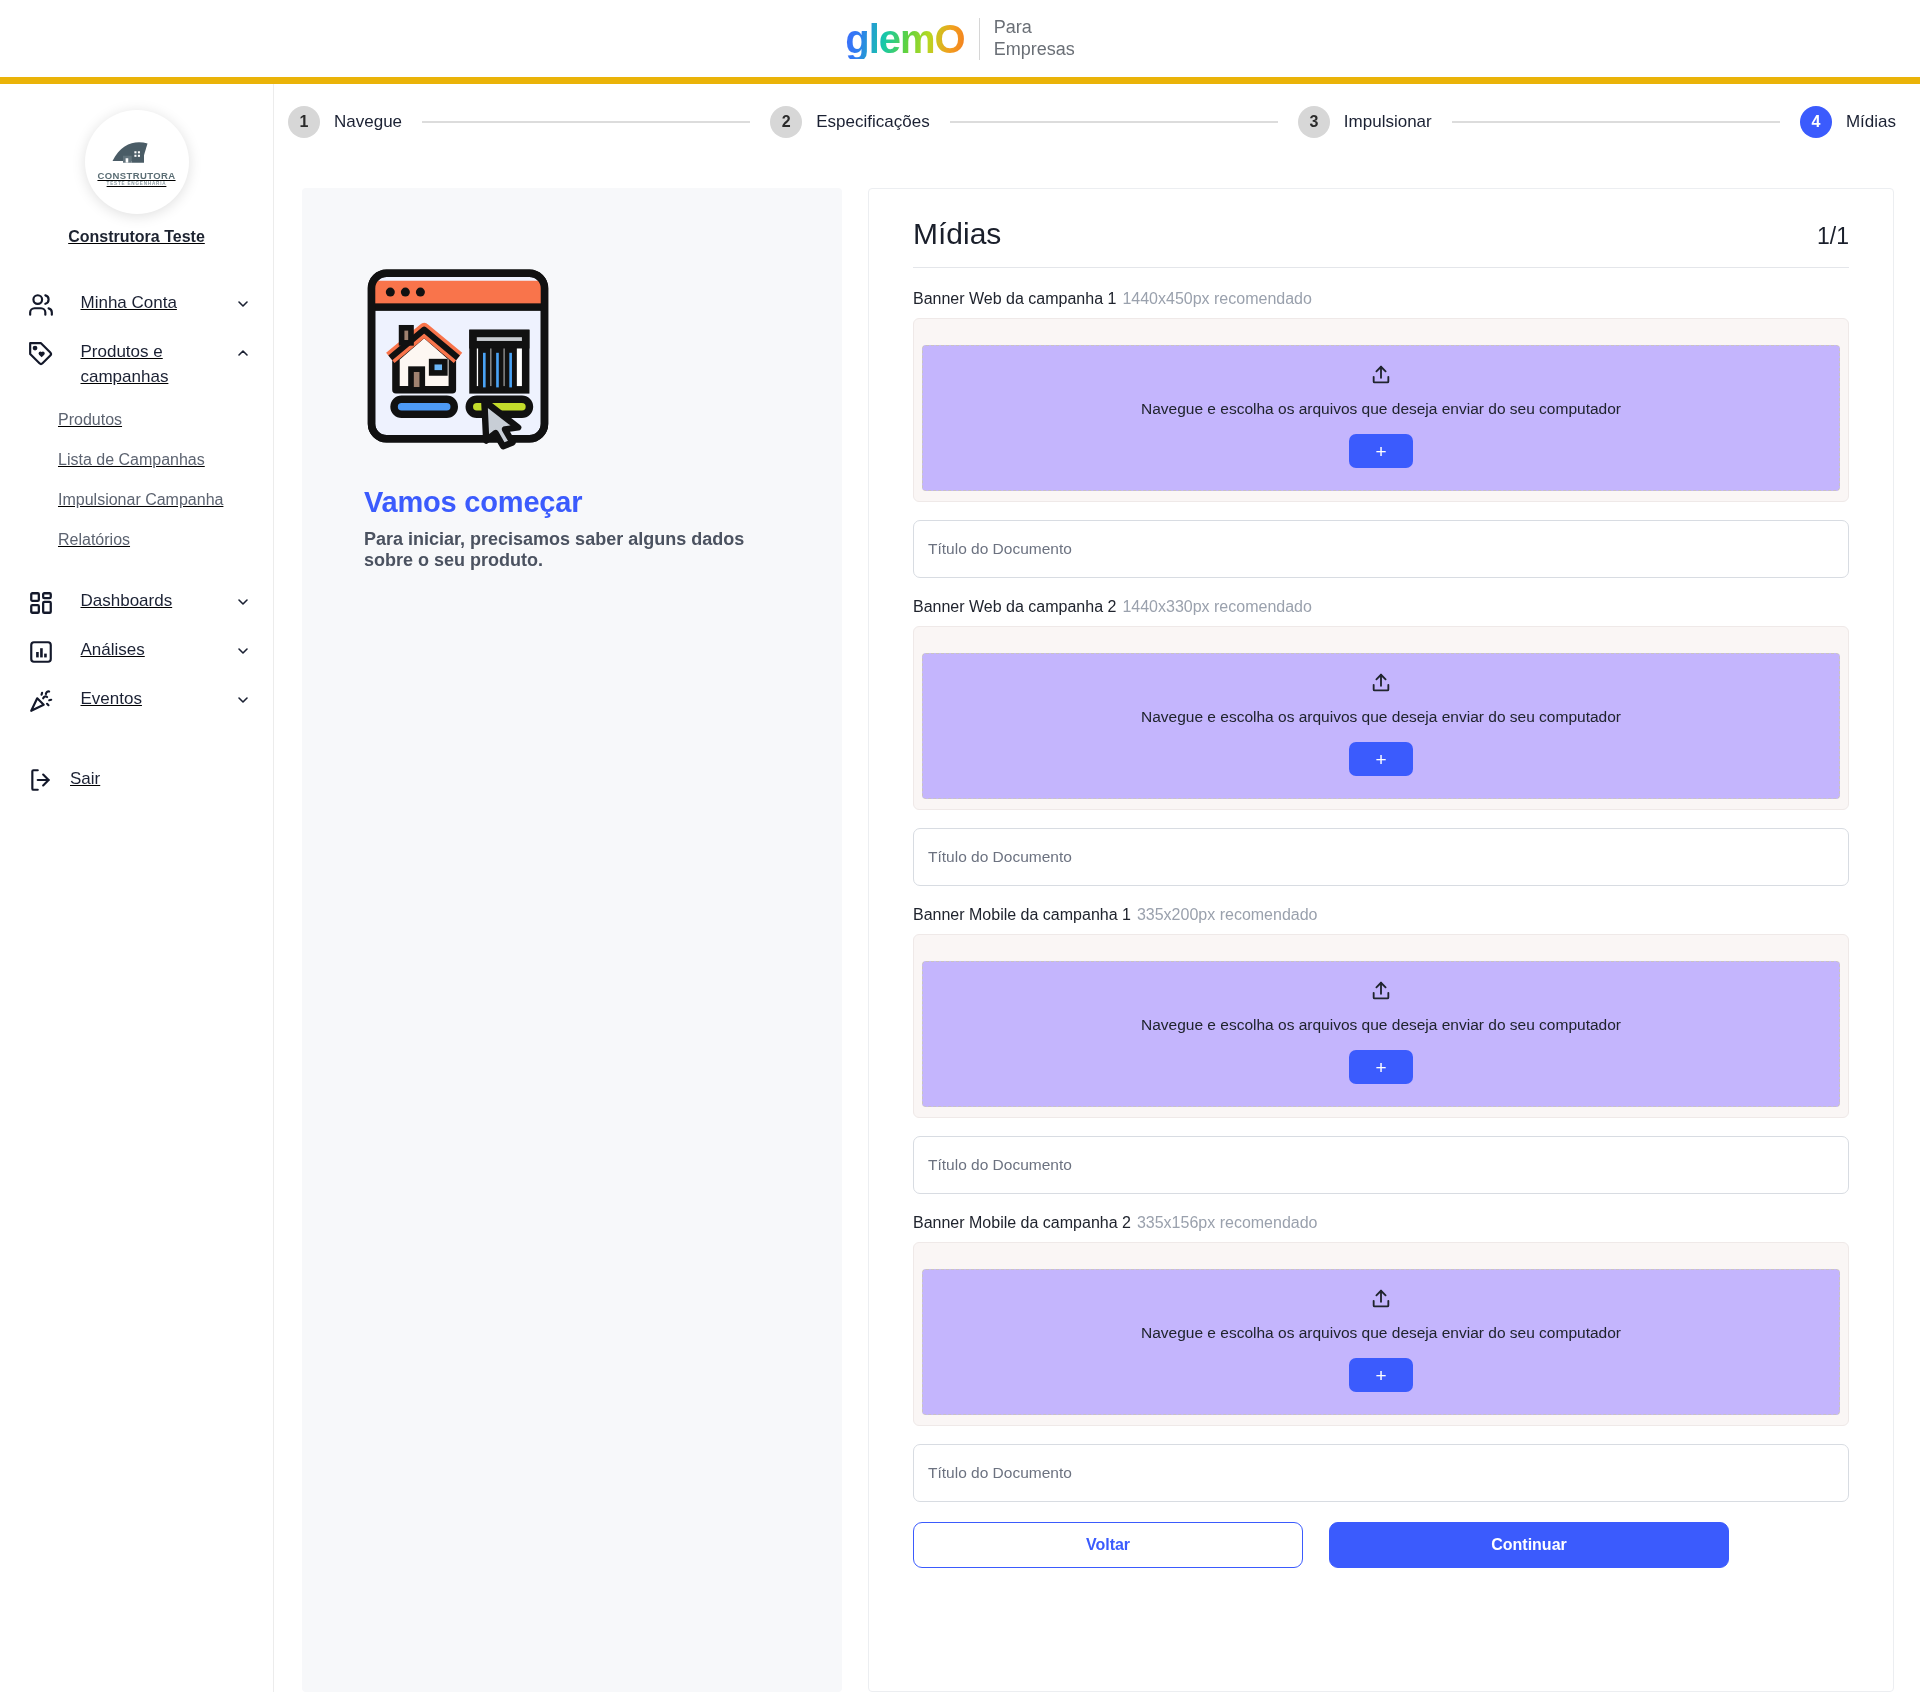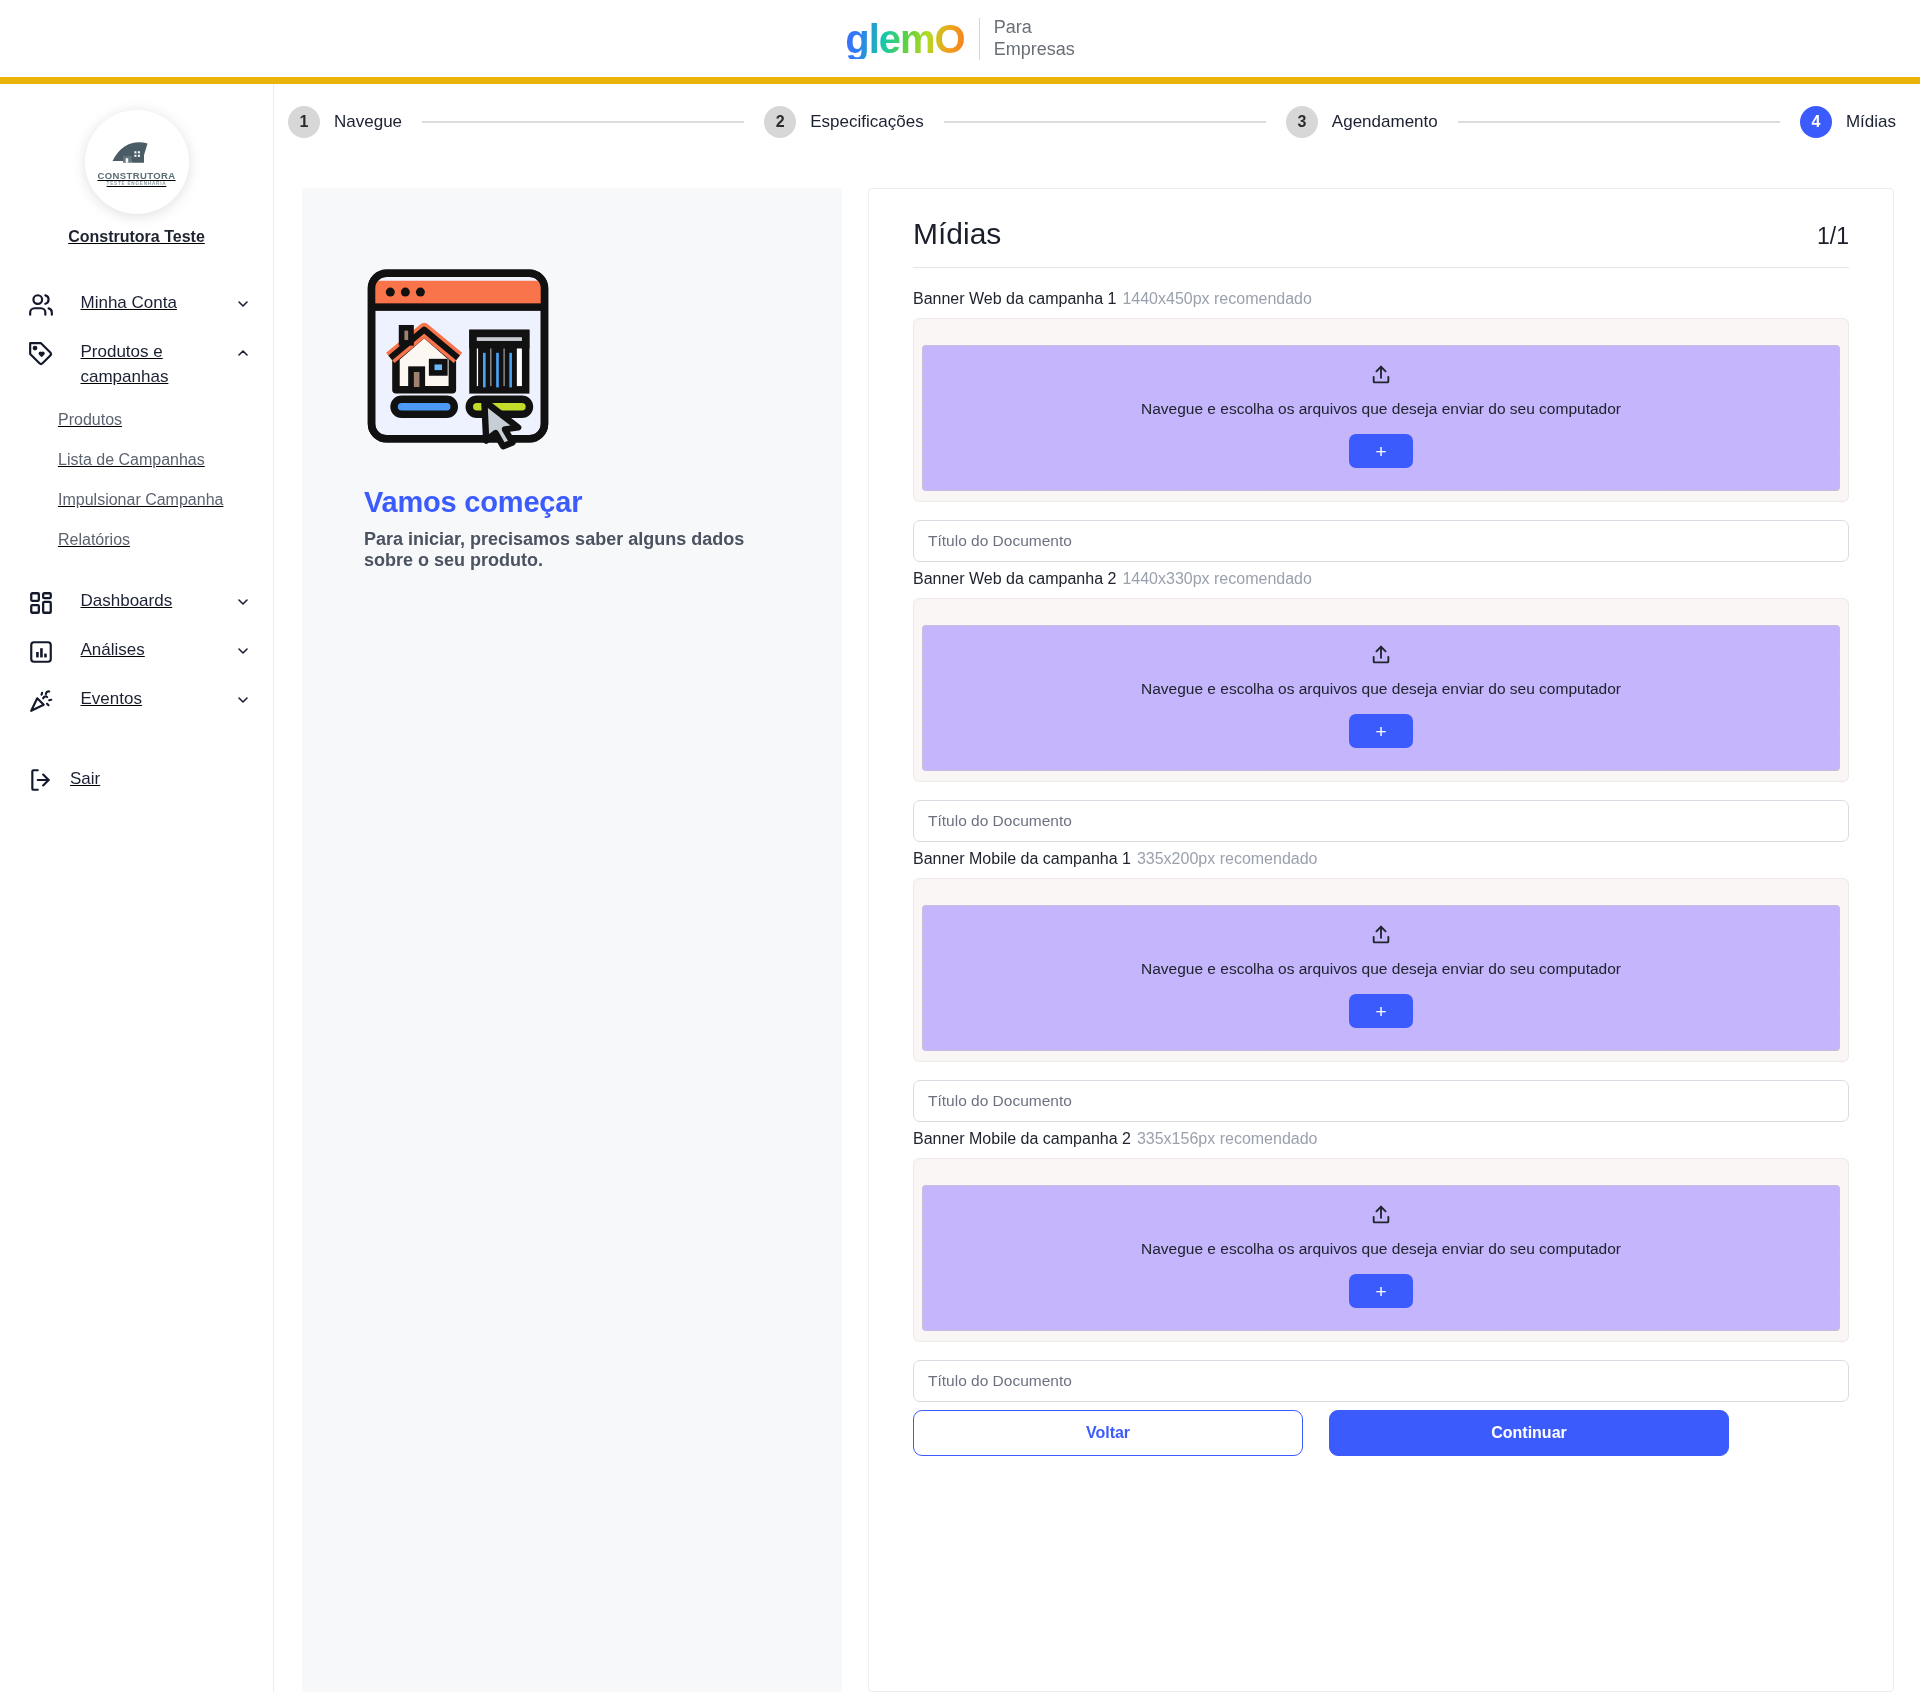--- a/index.html
+++ b/index.html
@@ -125,23 +125,23 @@
     padding: 18px 10px 22px; text-align: center;
   }
   .up-icon { width: 22px; height: 22px; margin: 0 auto 14px; color: #20242e; display:block; }
   .drop-text { font-size: 15.5px; color: #20242e; margin-bottom: 16px; }
   .plus-btn {
     width: 64px; height: 34px; border-radius: 7px; background: #3b5bfd; border: none;
     color: #fff; font-size: 19px; line-height: 1; cursor: pointer;
     display: inline-flex; align-items: center; justify-content: center;
   }
   .doc-input {
-    width: 100%; height: 42px; border: 1px solid #d8dce2; border-radius: 7px;
+    width: 100%; height: 58px; border: 1px solid #d8dce2; border-radius: 7px;
     padding: 0 14px; font-size: 15.5px; color: #4c1d95; font-family: "Liberation Sans", sans-serif;
-    background: #fff; margin-bottom: 8px;
+    background: #fff; margin-bottom: 20px;
   }
   .doc-input::placeholder { color: #6c7280; }
 
   .actions { display: flex; gap: 26px; padding-bottom: 20px; }
   .btn {
     height: 46px; border-radius: 9px; font-size: 16px; font-weight: 700;
     display: flex; align-items: center; justify-content: center; cursor: pointer;
     font-family: "Liberation Sans", sans-serif;
   }
   .btn-back { flex: 0 0 390px; background: #fff; border: 1.5px solid #3b5bfd; color: #3b5bfd; }
@@ -301,21 +301,21 @@
       <span class="step-label">Navegue</span>
     </div>
     <div class="step-line"></div>
     <div class="step">
       <span class="step-num">2</span>
       <span class="step-label">Especificações</span>
     </div>
     <div class="step-line"></div>
     <div class="step">
       <span class="step-num">3</span>
-      <span class="step-label">Agendamento</span>
+      <span class="step-label">Impulsionar</span>
     </div>
     <div class="step-line"></div>
     <div class="step active">
       <span class="step-num">4</span>
       <span class="step-label">Mídias</span>
     </div>
   </div>
 
   <div class="content">
 

